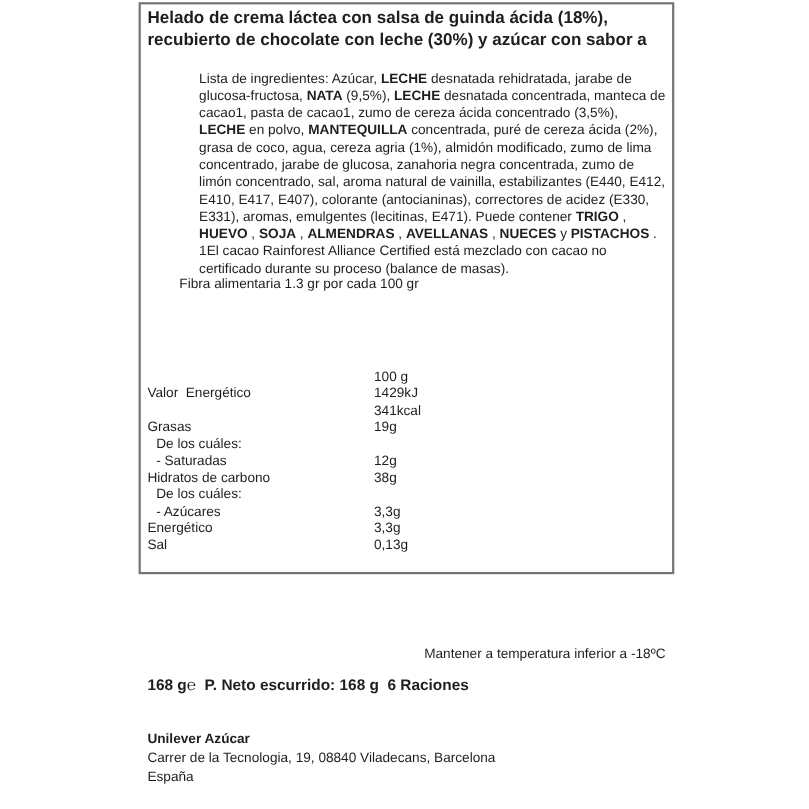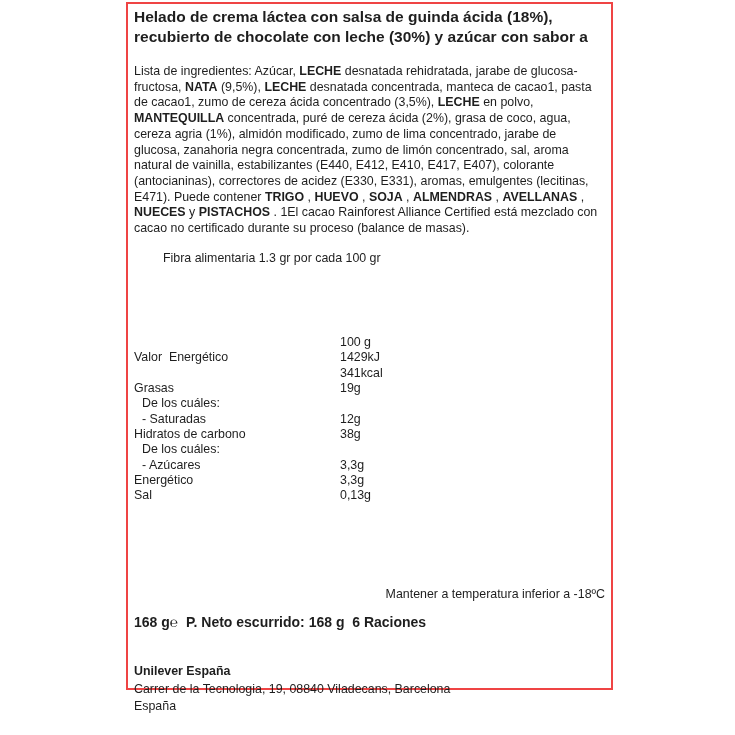--- a/index.html
+++ b/index.html
@@ -9,41 +9,42 @@
     height: 735px;
     background: #ffffff;
     font-family: "Liberation Sans", "DejaVu Sans", sans-serif;
     color: #1e1e1e;
   }
   .label-box {
     position: absolute;
     left: 126px;
     top: 2px;
     width: 487px;
-    height: 688px;
-    border: 2px solid #ef4444;
+    height: 520px;
+    border: 2px solid #737373;
     box-sizing: border-box;
     background: #ffffff;
   }
   .block {
     position: absolute;
     left: 6px;
     right: 6px;
   }
   .title-block {
     top: 3px;
     font-size: 15.5px;
     font-weight: bold;
     line-height: 19.5px;
   }
   .title-line { white-space: nowrap; }
   .ingredients-block {
     top: 60px;
     font-size: 12.4px;
     line-height: 15.7px;
+    margin-left: 47px;
   }
   .b { font-weight: bold; }
   .fiber-block {
     top: 247px;
     font-size: 12.4px;
     line-height: 15.7px;
     margin-left: 29px;
   }
   .nutrition-block {
     top: 331px;
@@ -140,18 +141,18 @@
       <div class="nlabel">Sal</div>
       <div class="nvalue">0,13g</div>
     </div>
   </div>
 
   <div class="block storage-block">Mantener a temperatura inferior a -18ºC</div>
 
   <div class="block net-weight-block">168 g℮  P. Neto escurrido: 168 g  6 Raciones</div>
 
   <div class="block company-block">
-    <div class="company-name">Unilever España</div>
+    <div class="company-name">Unilever Azúcar</div>
     <div>Carrer de la Tecnologia, 19, 08840 Viladecans, Barcelona</div>
     <div>España</div>
   </div>
 
 </div>
 
 </body></html>

